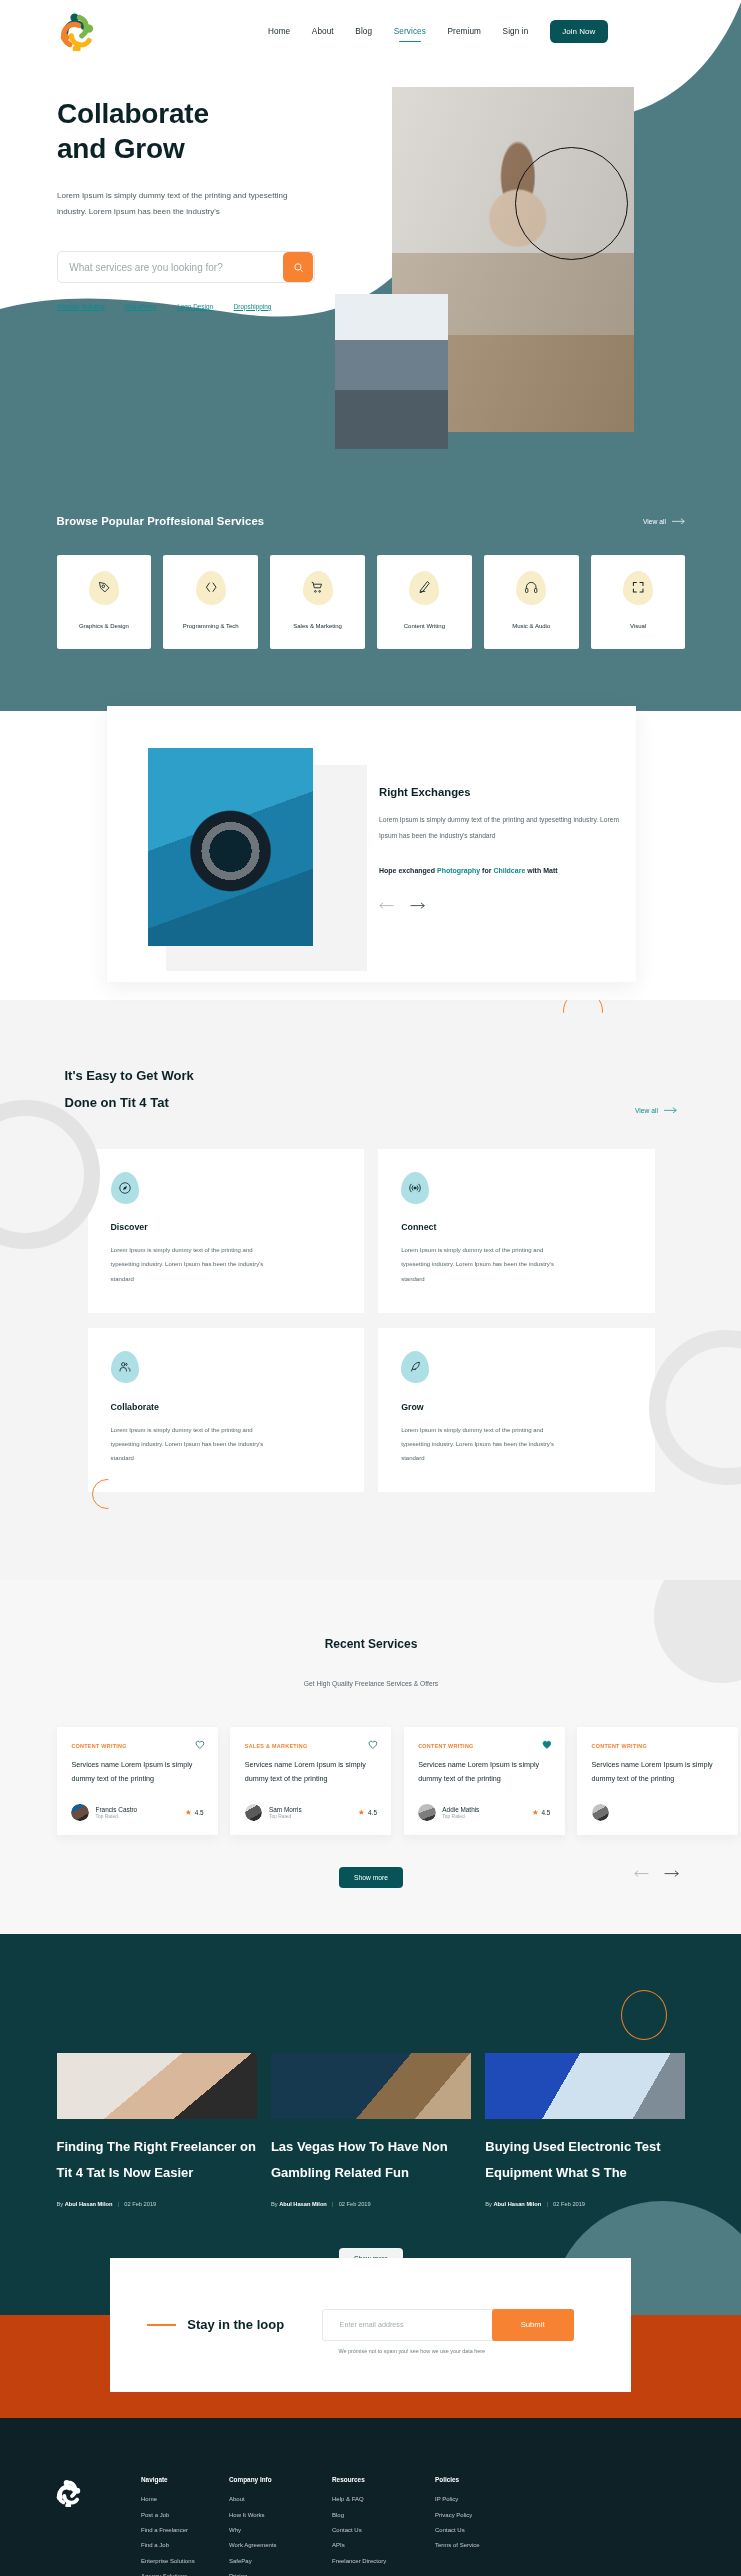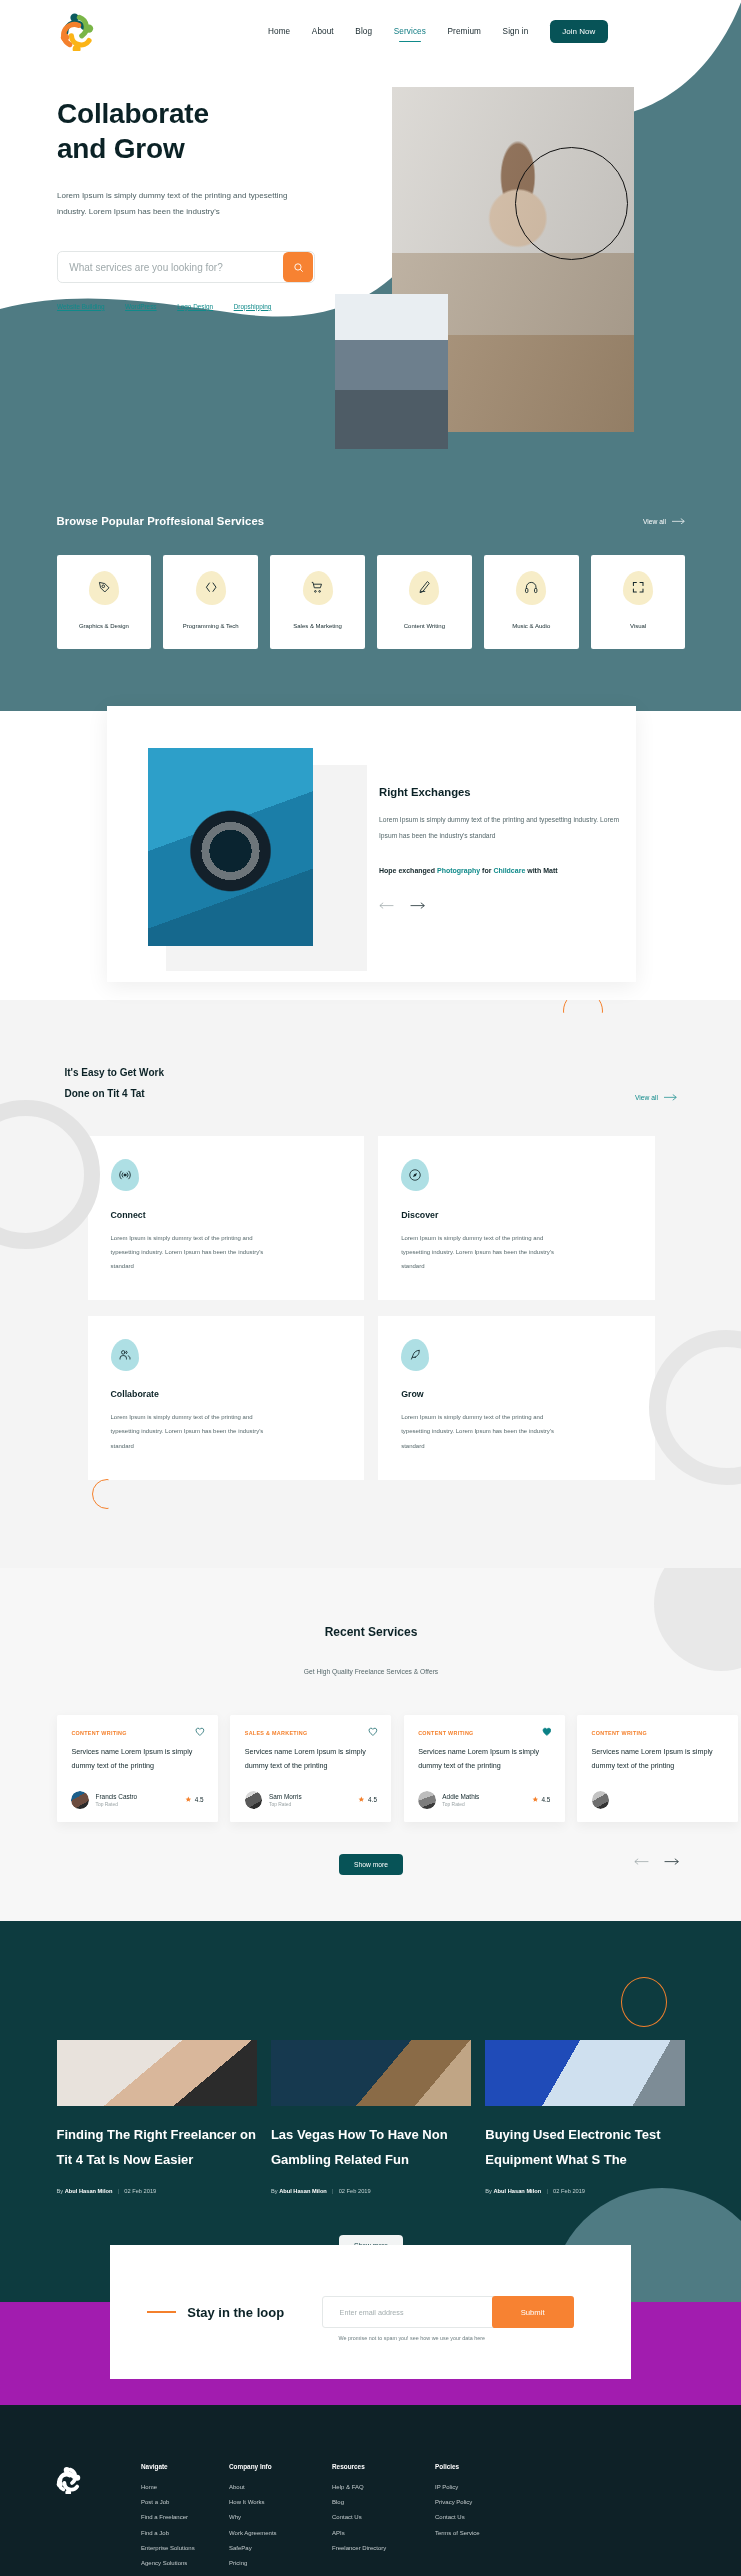--- a/index.html
+++ b/index.html
@@ -82,21 +82,21 @@
   .exch-body { position:absolute; left:272px; top:80px; width:242px; z-index:4; }
   .exch-title { font-size:11.3px; font-weight:700; color:#0b2226; }
   .exch-desc { margin-top:14.4px; font-size:6.7px; line-height:2.35; color:#55686b; }
   .exch-note { margin-top:23px; font-size:7px; font-weight:700; color:#12262a; }
   .exch-note .hl { color:#0f8a8a; }
   .exch-arrows { margin-top:28px; display:flex; gap:15.5px; align-items:center; }
 
   
   .getwork { position:relative; background:#f4f4f4; padding:62px 0 88px; overflow:hidden; }
   .gw-head { width:613px; margin:0 auto; position:relative; }
-  .gw-title { font-size:10px; font-weight:700; color:#0b2226; line-height:2.1; }
+  .gw-title { font-size:13px; font-weight:700; color:#0b2226; line-height:2.1; }
   .gw-viewall { position:absolute; right:0; bottom:3.1px; }
   .gw-grid { width:567px; margin:32px auto 0; display:grid; grid-template-columns:1fr 1fr; gap:15.5px 14.4px; }
   .gw-card { background:#fff; padding:23px 23px 27px; min-height:128px; }
   .gw-blob { width:28px; height:32px; background:#aedfe4; border-radius:52% 48% 46% 54% / 58% 60% 40% 42%; display:flex; align-items:center; justify-content:center; }
   .gw-ct { margin-top:18.5px; font-size:8.8px; font-weight:700; color:#0b2226; }
   .gw-cd { margin-top:11.3px; font-size:6px; line-height:2.35; color:#56686b; max-width:170px; }
 
   .deco-ring-grey { position:absolute; left:-49px; top:100px; width:149px; height:149px; border:16.5px solid #e3e3e3; border-radius:50%; }
   .deco-ring-grey2 { position:absolute; right:-62px; top:330px; width:155px; height:155px; border:17.5px solid #e6e6e6; border-radius:50%; }
   .deco-arc-orange { position:absolute; right:139px; top:-9.3px; width:40px; height:40px; border:1.5px solid #f4802c; border-radius:50%; clip-path:polygon(0 0,100% 0,100% 55%,0 55%); }
@@ -131,21 +131,21 @@
   .blog-h { margin-top:15.5px; font-size:13px; font-weight:700; line-height:1.95; color:#fff; }
   .blog-meta { margin-top:15.5px; font-size:5.7px; color:#c3d2d3; }
   .blog-meta b { color:#fff; }
   .blog-meta .sep { opacity:.5; margin:0 3.6px; }
   .blog-btn-wrap { margin-top:41px; text-align:center; }
   .blog-showmore { background:#f2f4f4; color:#0d3b3f; border:none; padding:7.2px 15.5px; border-radius:4.1px; font-size:6.7px; font-family:inherit; cursor:pointer; }
   .deco-blog-ring { position:absolute; right:75px; top:56px; width:46px; height:50px; border:1.5px solid #f4802c; border-radius:50%; }
   .deco-blog-teal { position:absolute; right:-31px; bottom:-108px; width:222px; height:222px; background:#4f7b83; border-radius:50%; }
 
   
-  .news-sec { position:relative; background:#a21caf; height:103px; }
+  .news-sec { position:relative; background:#c2410c; height:103px; }
   .news-card { position:absolute; left:110px; top:-57px; width:521px; height:134px; background:#fff; display:flex; align-items:center; padding-left:37px; z-index:10; }
   .news-dash { width:29px; height:2.1px; background:#f4802c; }
   .news-h { margin-left:11.3px; font-size:13px; font-weight:700; color:#0b2226; white-space:nowrap; }
   .news-form { margin-left:38px; position:relative; }
   .news-inputbox { width:252px; height:32px; border:0.5px solid #e4e8e8; border-radius:3.1px; display:flex; align-items:center; }
   .news-input { flex:1; border:none; outline:none; background:transparent; font-family:inherit; font-size:7.2px; padding-left:16.5px; color:#3b4a4d; }
   .news-input::placeholder { color:#a3adae; }
   .news-submit { width:82px; height:32px; background:#f78232; border:none; border-radius:3.1px; color:#fff; font-size:7.7px; font-family:inherit; cursor:pointer; margin-right:-0.5px; }
   .news-note { position:absolute; left:16.5px; top:39px; font-size:5.4px; color:#6d7d80; white-space:nowrap; }
 
@@ -348,37 +348,37 @@
         <svg width="13.4" height="6.7" viewBox="0 0 26 13" stroke="#0f8a8a" stroke-width="1.4" fill="none">
           <line x1="0" y1="6.5" x2="23" y2="6.5"></line>
             <polyline points="17,1 24,6.5 17,12"></polyline>
         </svg>
       </a>
     </div>
 
     <div class="gw-grid">
       <div class="gw-card">
         <div class="gw-blob">
+          <svg width="14" height="14" viewBox="0 0 24 24" fill="none" stroke="#14272b" stroke-width="1.4">
+            <circle cx="12" cy="12" r="9"></circle>
+              <polygon points="15.5,8.5 10.5,10.5 8.5,15.5 13.5,13.5" fill="#14272b" stroke="none"></polygon>
+          </svg>
+        </div>
+        <h4 class="gw-ct">Discover</h4>
+        <p class="gw-cd">Lorem Ipsum is simply dummy text of the printing and typesetting industry. Lorem Ipsum has been the industry's standard</p>
+      </div>
+      <div class="gw-card">
+        <div class="gw-blob">
           <svg width="14" height="14" viewBox="0 0 24 24" fill="none" stroke="#14272b" stroke-width="1.5" stroke-linecap="round">
             <circle cx="12" cy="12" r="1.8" fill="#14272b"></circle>
             <path d="M8.2 8.2a5.4 5.4 0 0 0 0 7.6M15.8 8.2a5.4 5.4 0 0 1 0 7.6"></path>
             <path d="M5.4 5.4a9.3 9.3 0 0 0 0 13.2M18.6 5.4a9.3 9.3 0 0 1 0 13.2"></path>
           </svg>
         </div>
         <h4 class="gw-ct">Connect</h4>
-        <p class="gw-cd">Lorem Ipsum is simply dummy text of the printing and typesetting industry. Lorem Ipsum has been the industry's standard</p>
-      </div>
-      <div class="gw-card">
-        <div class="gw-blob">
-          <svg width="14" height="14" viewBox="0 0 24 24" fill="none" stroke="#14272b" stroke-width="1.4">
-            <circle cx="12" cy="12" r="9"></circle>
-              <polygon points="15.5,8.5 10.5,10.5 8.5,15.5 13.5,13.5" fill="#14272b" stroke="none"></polygon>
-          </svg>
-        </div>
-        <h4 class="gw-ct">Discover</h4>
         <p class="gw-cd">Lorem Ipsum is simply dummy text of the printing and typesetting industry. Lorem Ipsum has been the industry's standard</p>
       </div>
       <div class="gw-card">
         <div class="gw-blob">
           <svg width="14" height="14" viewBox="0 0 24 24" fill="none" stroke="#14272b" stroke-width="1.5" stroke-linecap="round">
             <circle cx="9" cy="7.5" r="3"></circle>
               <path d="M3.5 19v-1.5A4.5 4.5 0 0 1 8 13h2a4.5 4.5 0 0 1 4.5 4.5V19"></path>
             <path d="M14.5 5.2a3 3 0 0 1 0 4.6M17.5 13.5c1.8.6 3 2.1 3 4V19"></path>
           </svg>
         </div>

